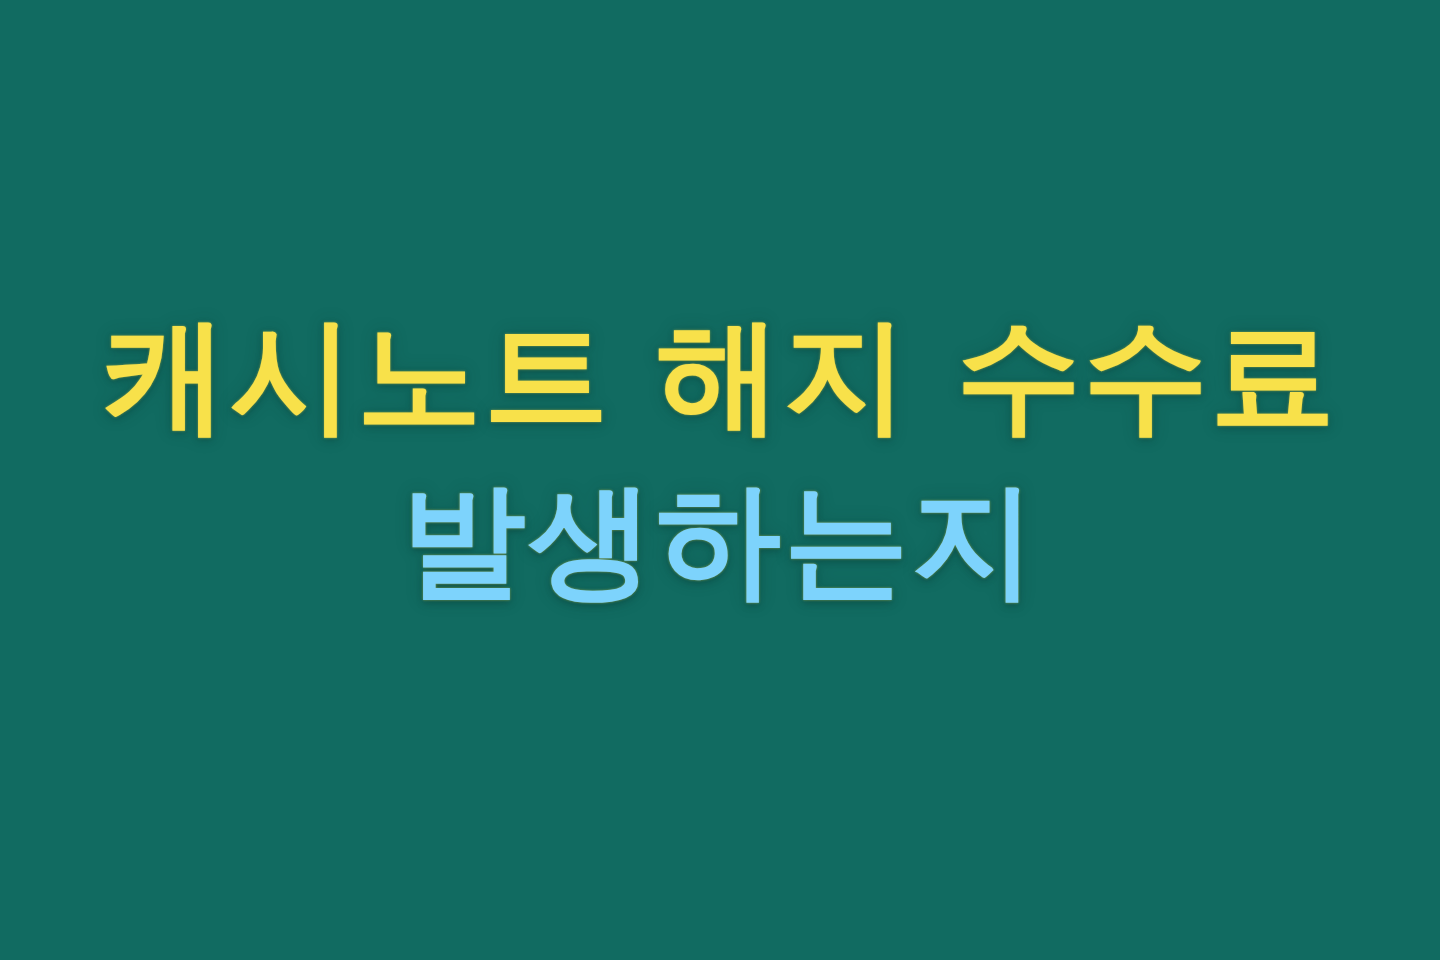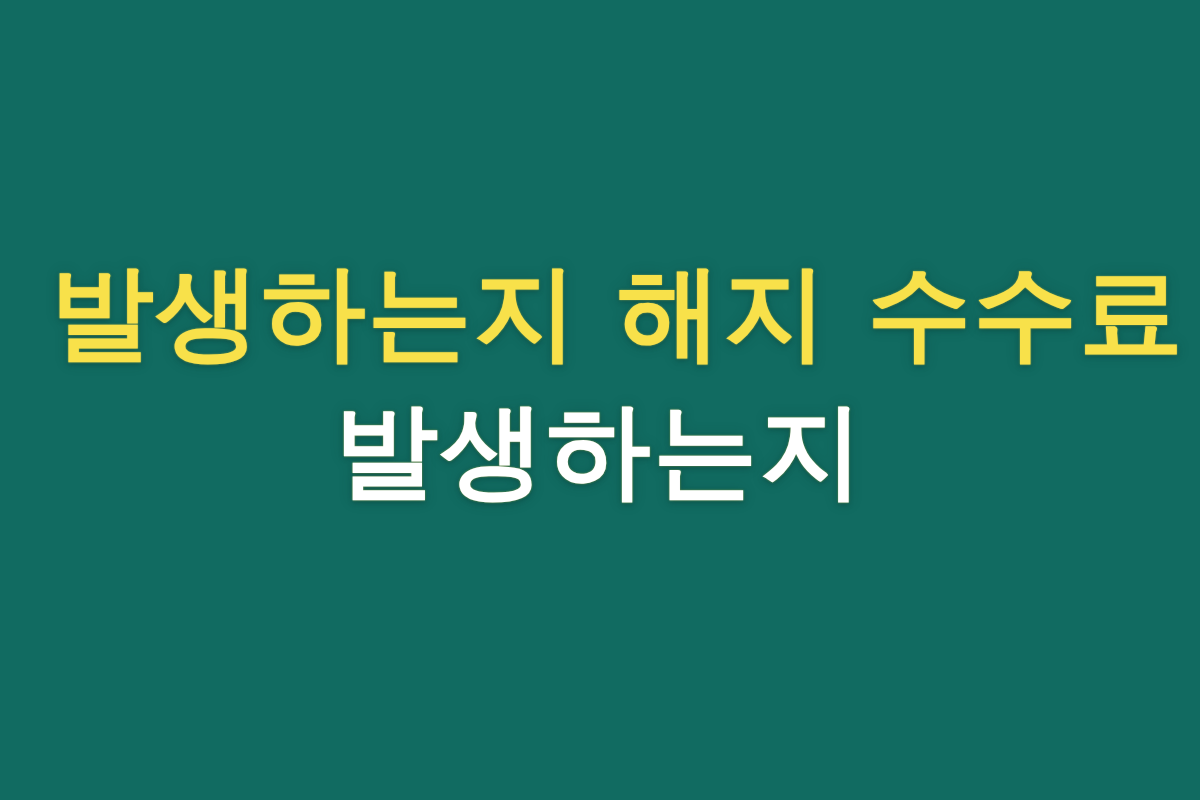--- a/index.html
+++ b/index.html
@@ -52,19 +52,19 @@
     letter-spacing: 0.022em;
   }
 </style>
 </head>
 <body>
 
 <div id="thumbnail-canvas" style="background-color: rgb(17, 107, 97);">
 
   <div id="headline-block">
 
-    <span class="headline-line line-1" style="color: rgb(248, 225, 74);">발생하는지 해지 수수료</span>
+    <span class="headline-line line-1" style="color: rgb(248, 225, 74);">캐시노트 해지 수수료</span>
 
-    <span class="headline-line line-2" style="color: #ffffff;">발생하는지</span>
+    <span class="headline-line line-2" style="color: #7dd3fc;">발생하는지</span>
 
   </div>
 
 </div>
 
 </body></html>

